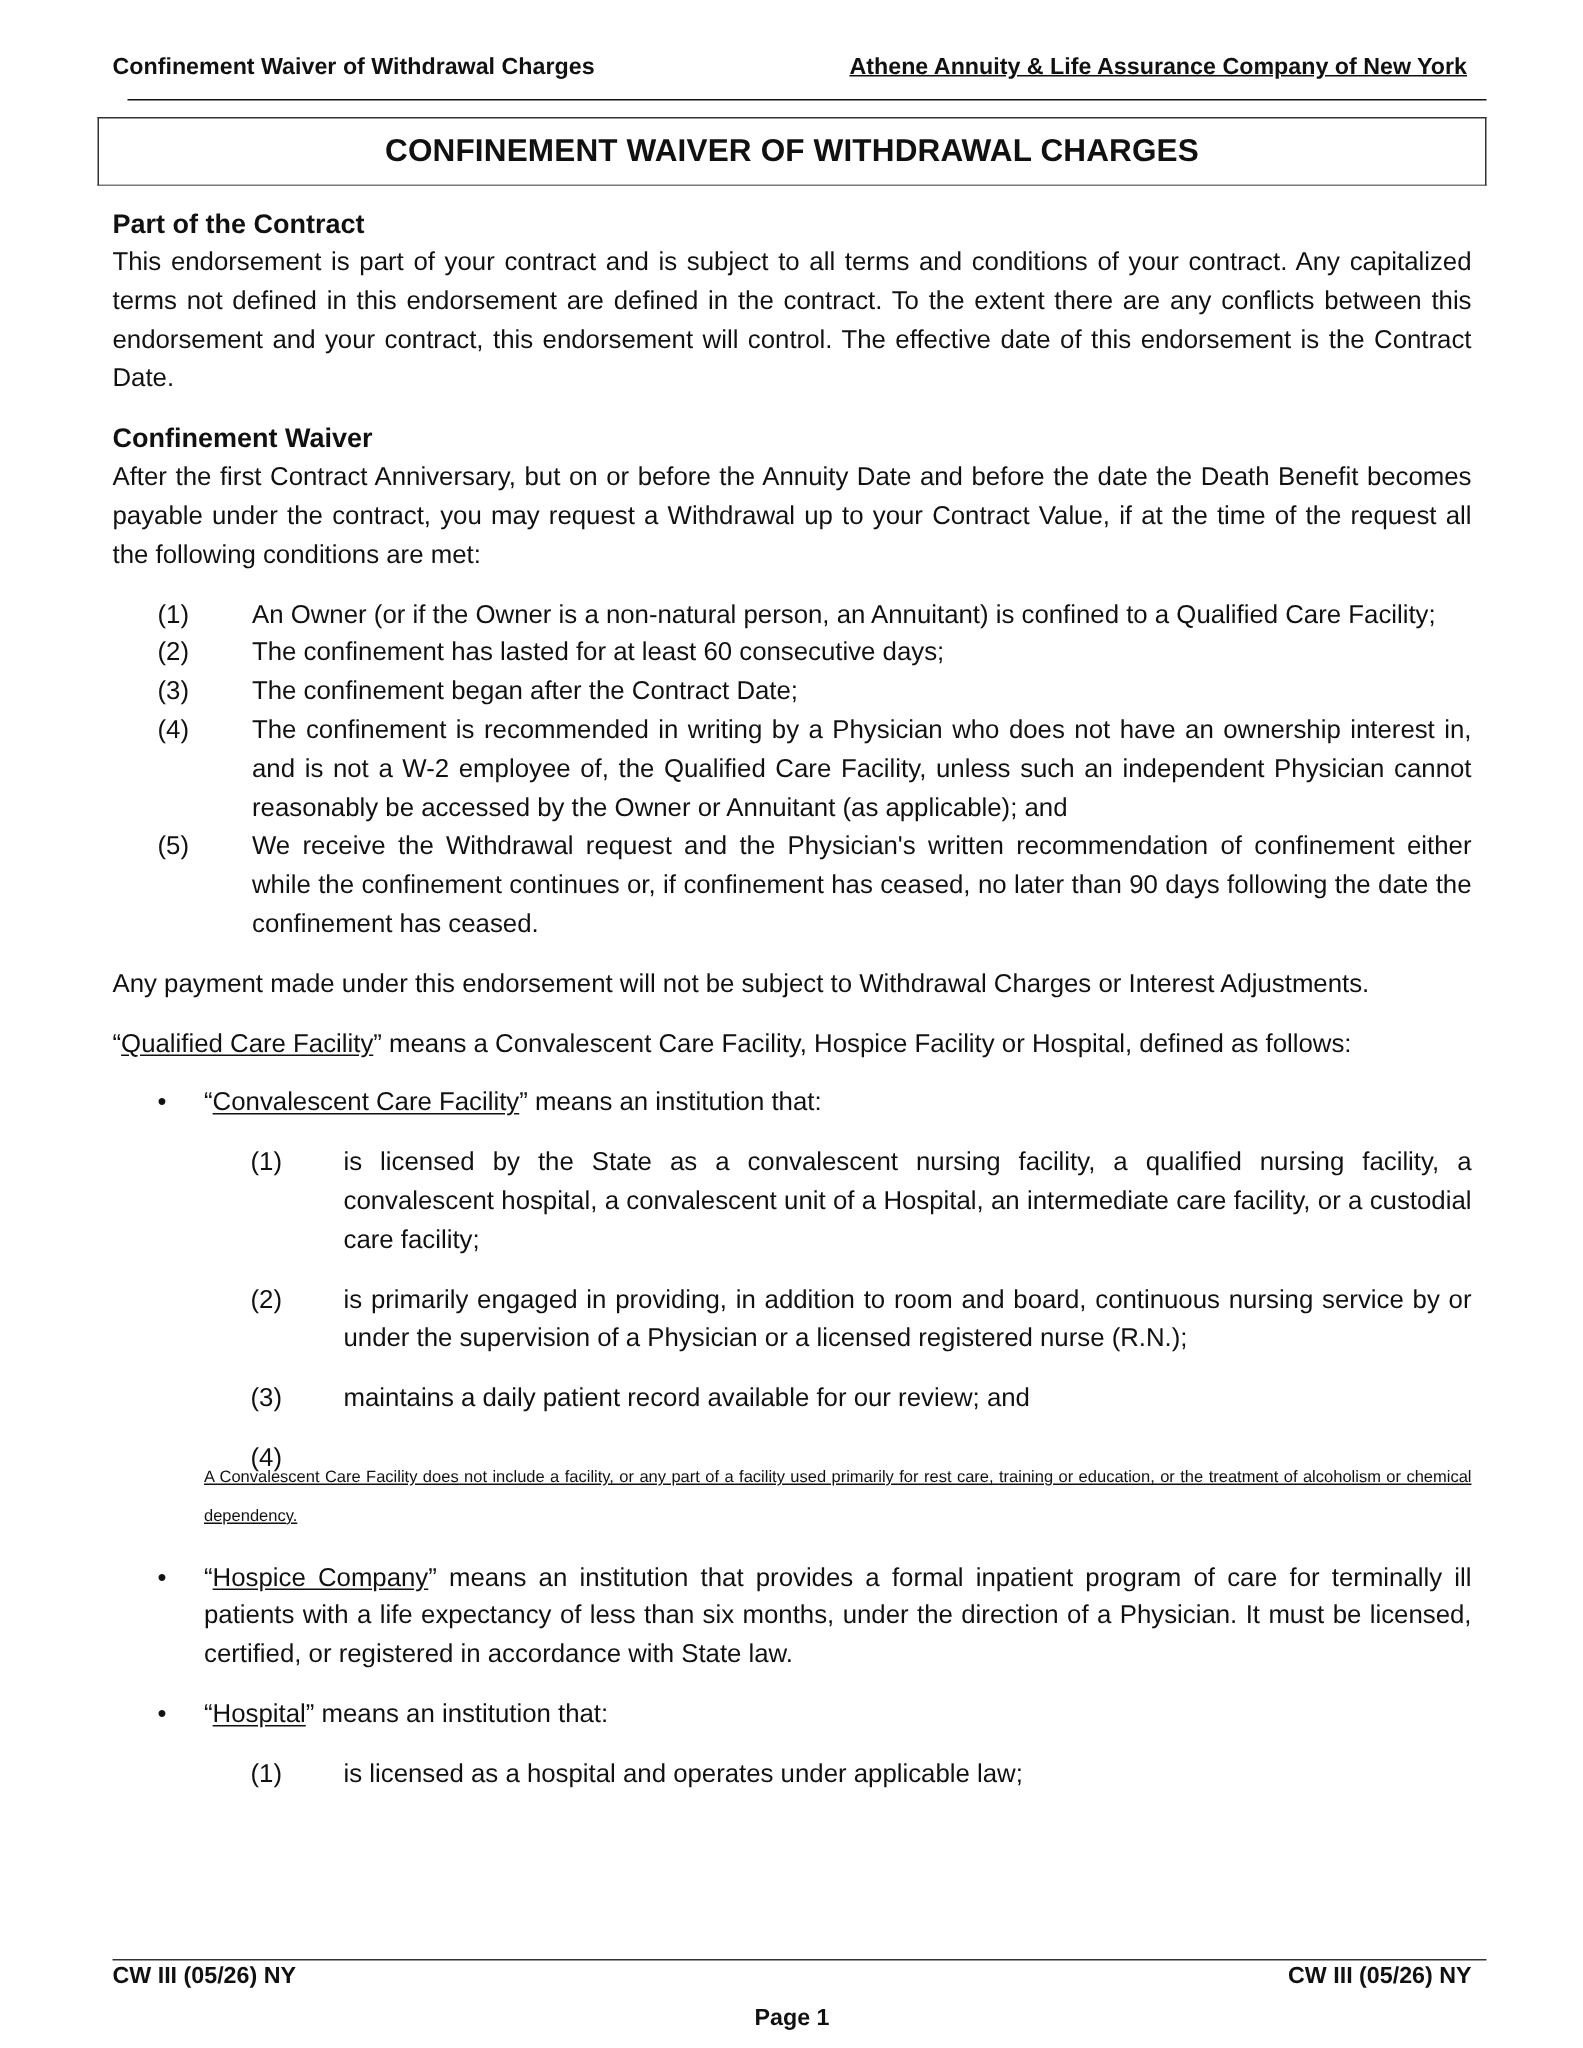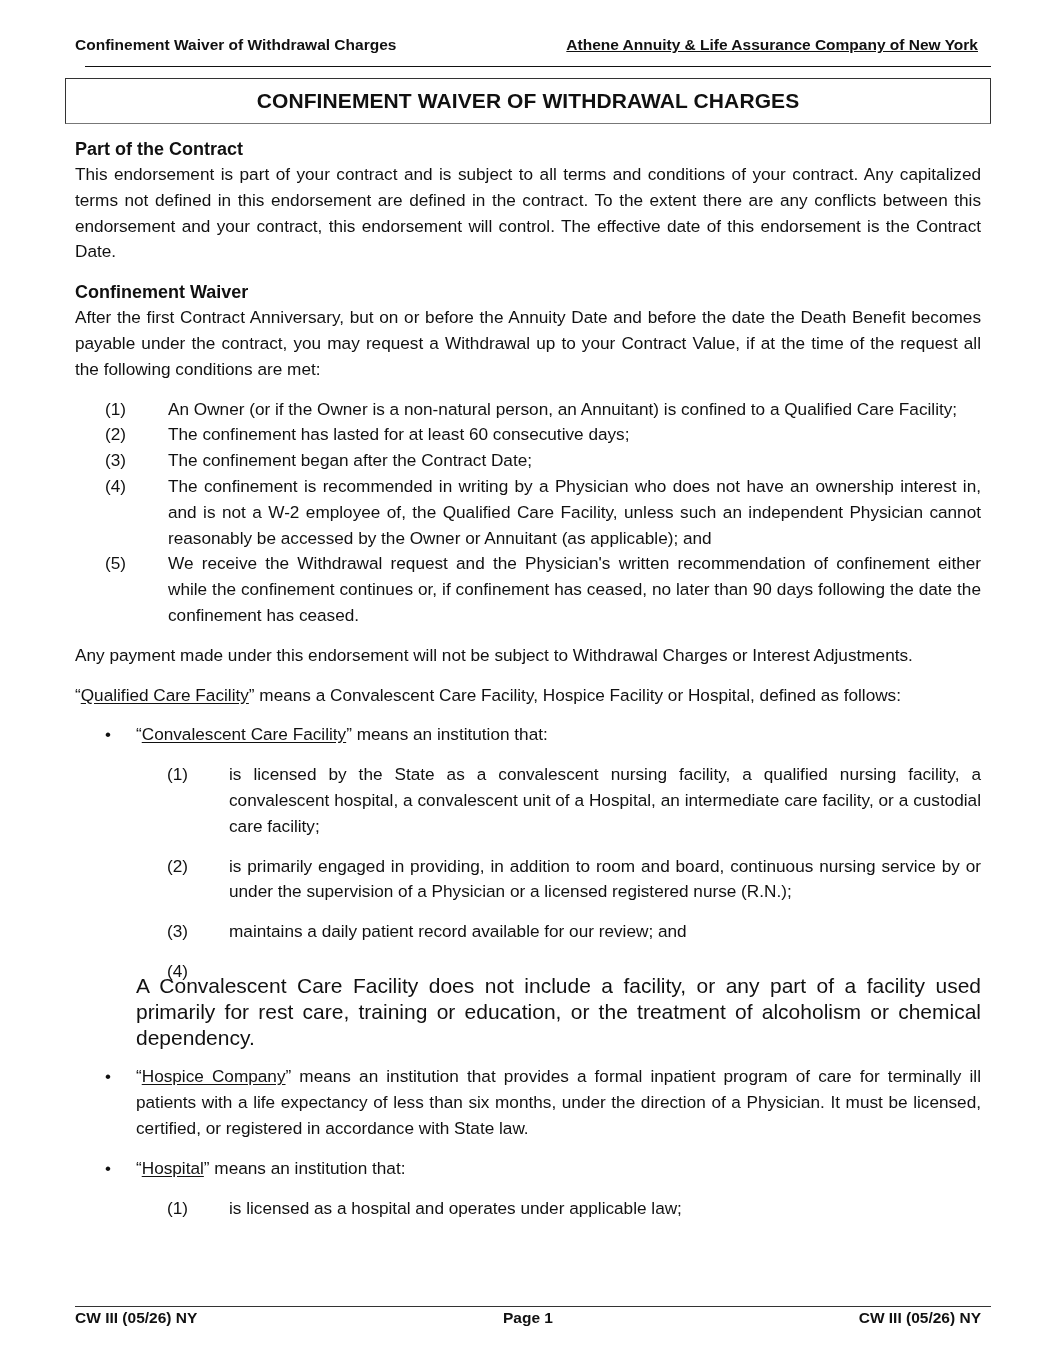--- a/index.html
+++ b/index.html
@@ -44,34 +44,34 @@
   .num-item { position: relative; padding-left: 93px; font-size: 17.2px; line-height: 25.8px; text-align: justify; }
   .num-item .num { position: absolute; left: 30px; top: 0; }
 
   .bullet-item { position: relative; padding-left: 61px; font-size: 17.2px; line-height: 25.8px; text-align: justify; }
   .bullet-item .dot { position: absolute; left: 30px; top: 0; font-size: 17px; }
 
   .sub-list { margin: 0; padding: 0; list-style: none; }
   .sub-item { position: relative; padding-left: 154px; font-size: 17.2px; line-height: 25.8px; text-align: justify; margin-top: 14px; }
   .sub-item .num { position: absolute; left: 92px; top: 0; }
 
-  .indent-para { padding-left: 61px; font-size: 21px; line-height: 25.8px; text-align: justify; margin: 0; }
+  .indent-para { padding-left: 61px; font-size: 11px; line-height: 25.8px; text-align: justify; margin: 0; text-decoration: underline; }
   .u { text-decoration: underline; text-underline-offset: 2px; }
 
   
   .footer-rule {
     position: absolute; left: 75px; top: 1306px; width: 916px; height: 0;
     border-top: 1.5px solid #333;
   }
   .footer {
     position: absolute; left: 75px; top: 1309px; width: 906px; height: 20px;
     font-size: 15.5px; font-weight: bold;
   }
   .footer .l { position: absolute; left: 0; }
-  .footer .c { position: absolute; left: 0; right: 0; text-align: center; }
+  .footer .c { position: absolute; left: 0; right: 0; text-align: center; margin-top: 28px; }
   .footer .r { position: absolute; right: 0; }
 </style>
 </head>
 <body>
 
 <div class="page">
 
   <div class="run-header">
     <span class="left">Confinement Waiver of Withdrawal Charges</span>
     <span class="right">Athene Annuity &amp; Life Assurance Company of New York</span>

